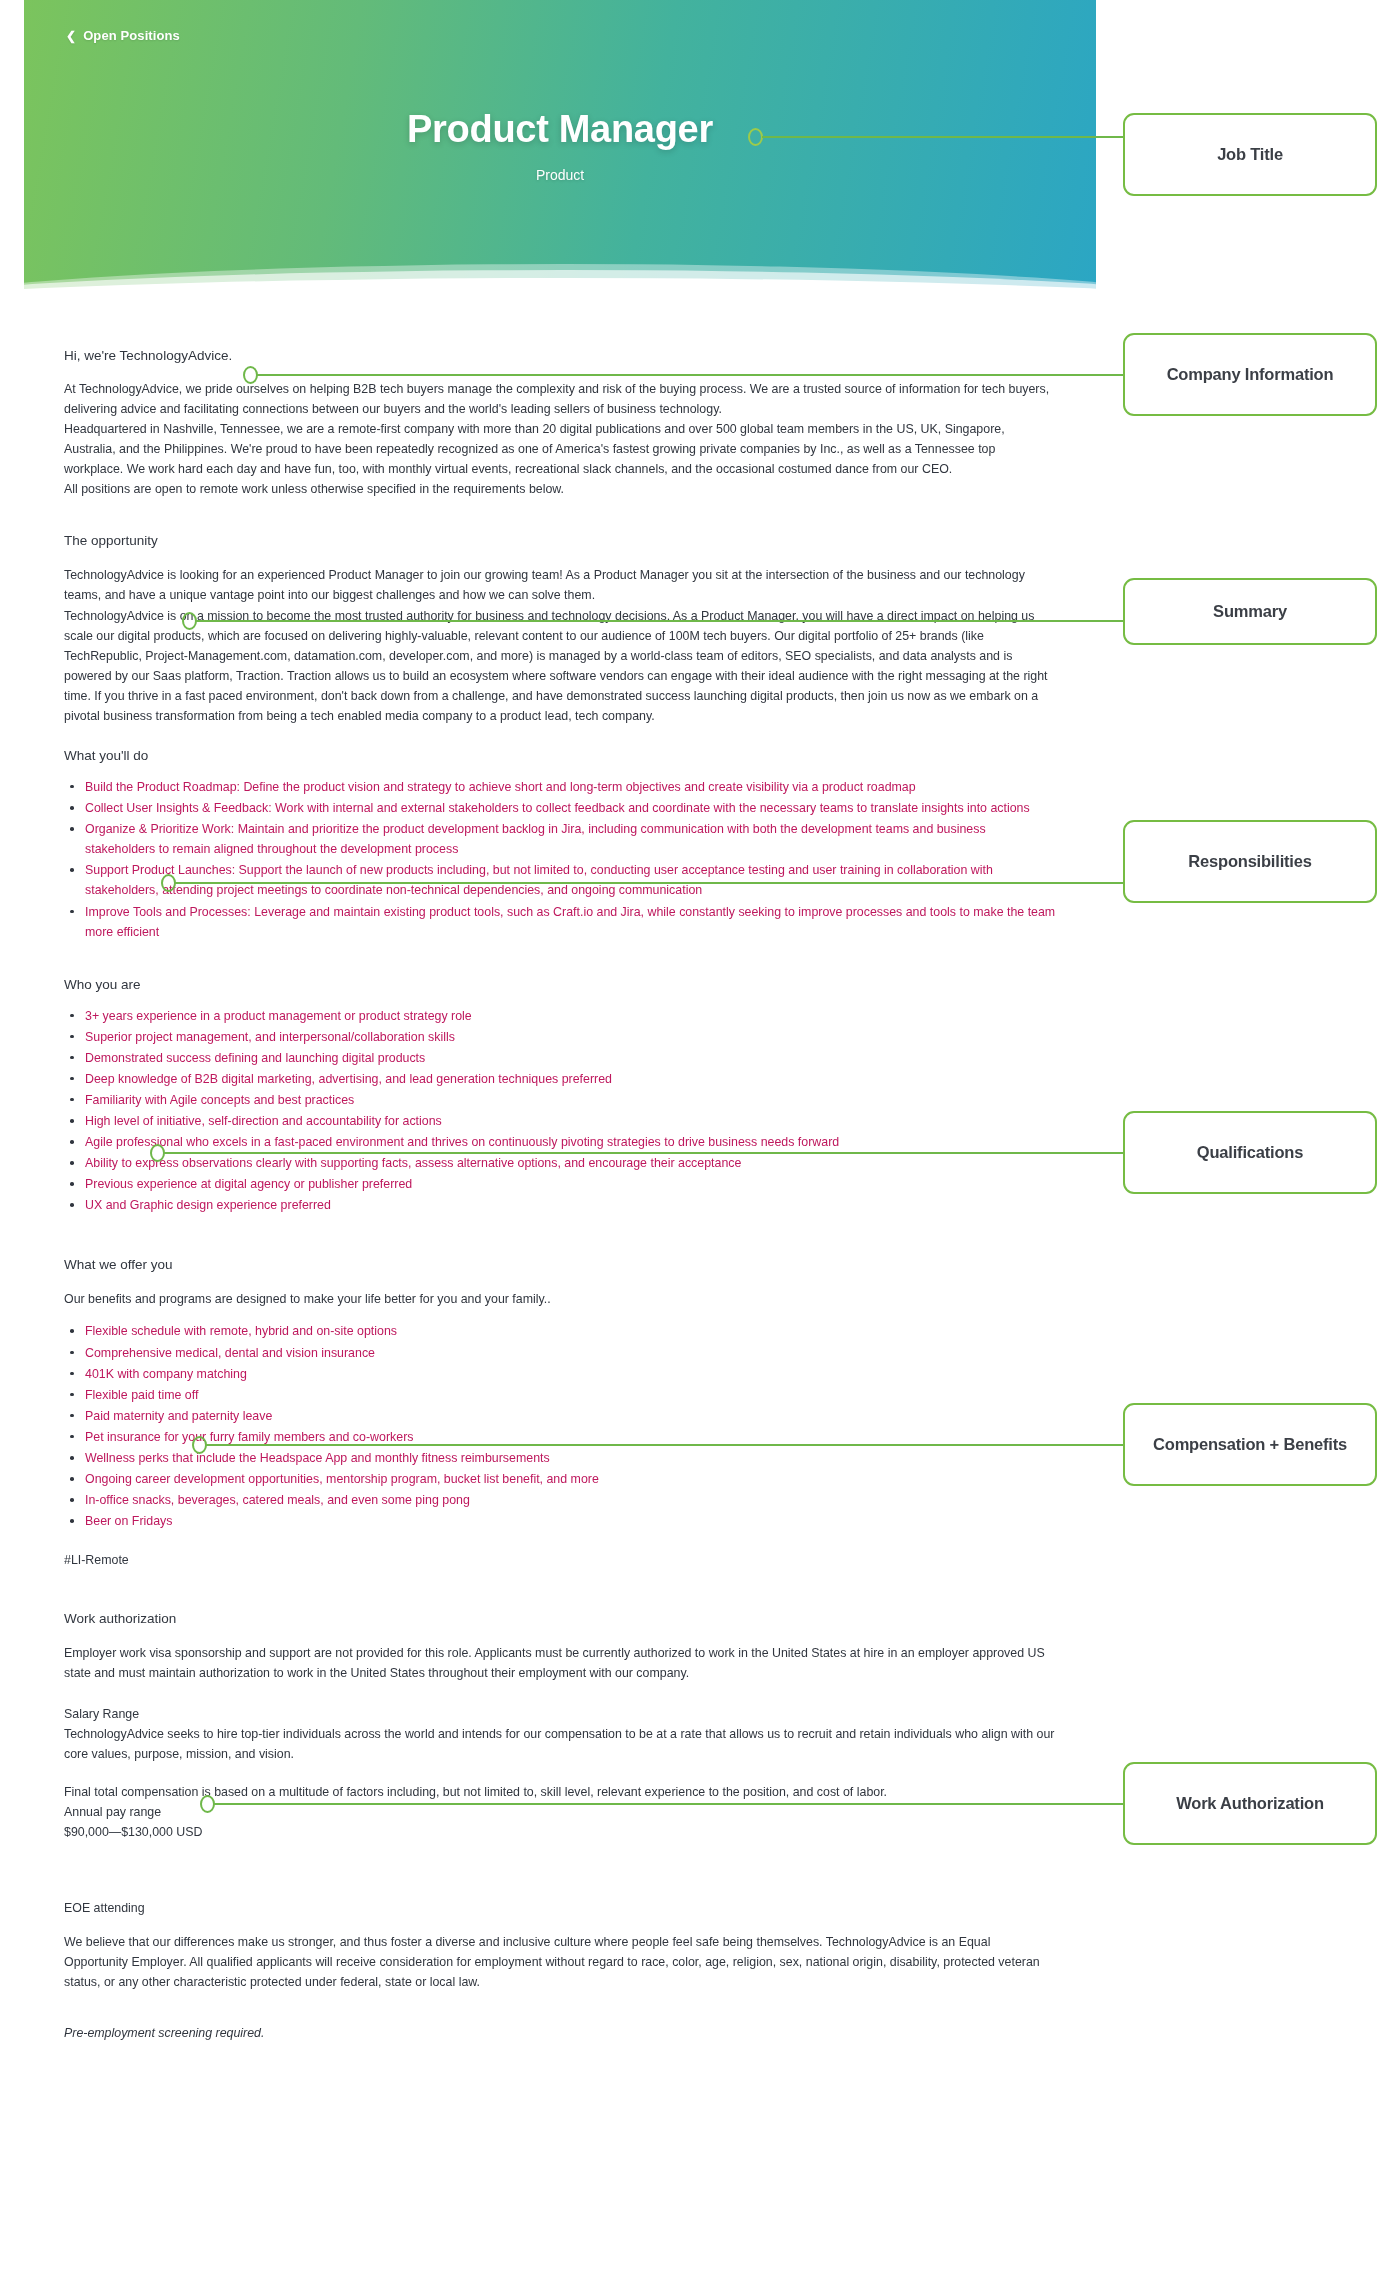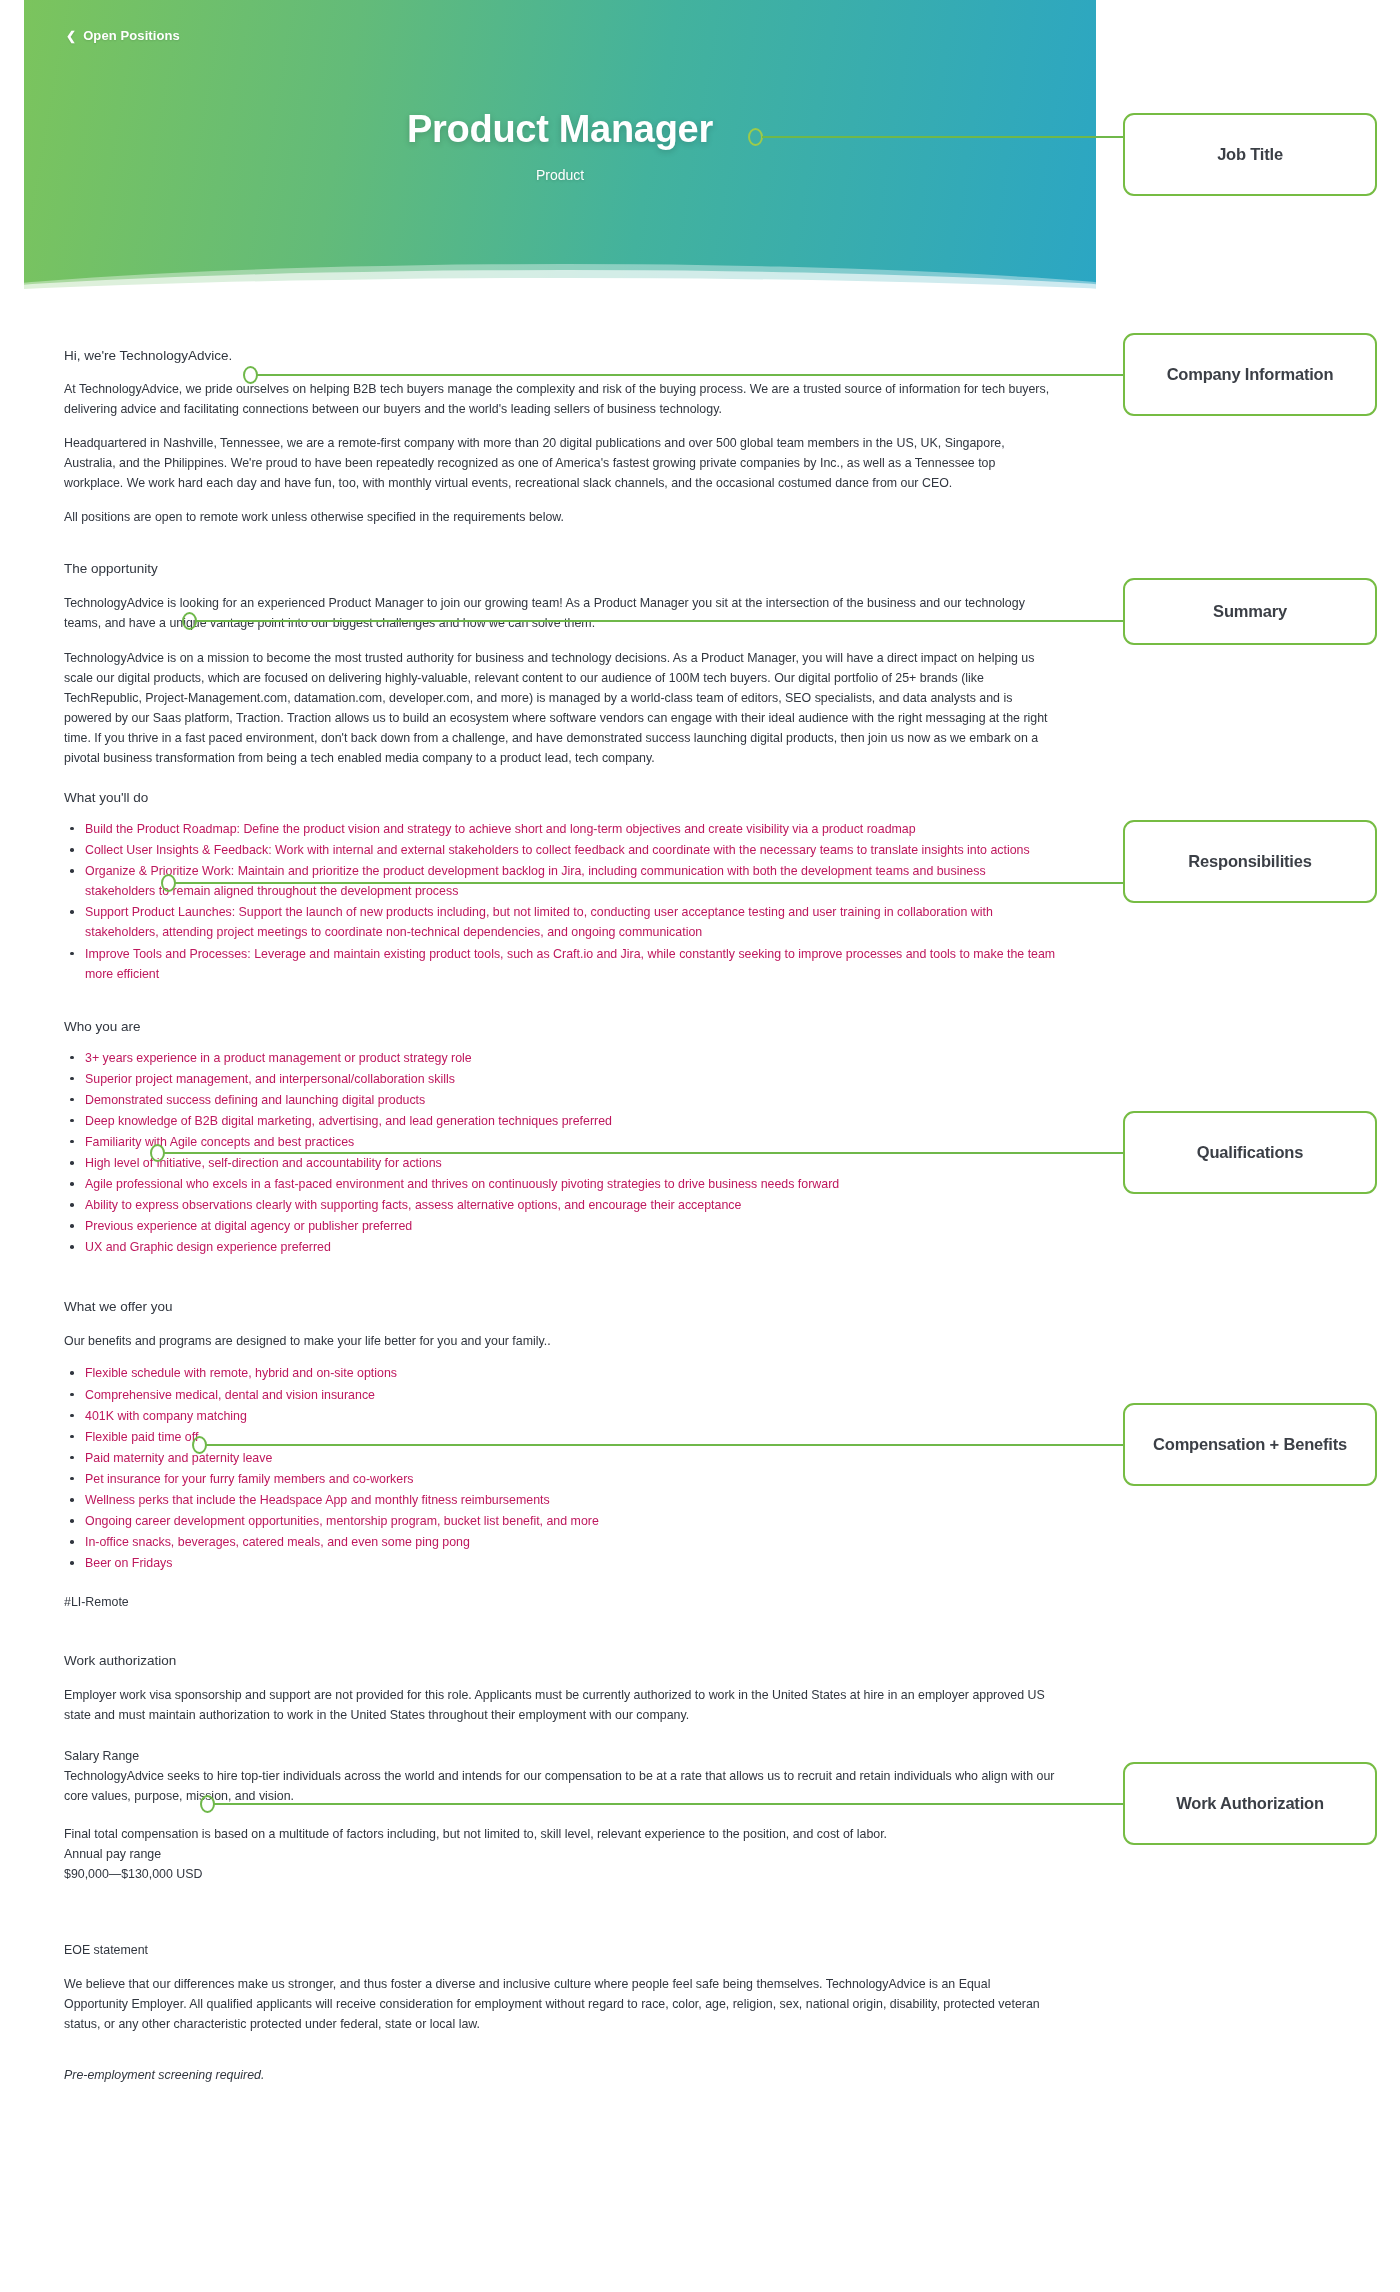--- a/index.html
+++ b/index.html
@@ -118,21 +118,21 @@
     color: #31363f;
     margin: 0;
     line-height: 1.25;
   }
   .para {
     font-size: 12.4px;
     line-height: 1.62;
     color: #31363f;
     margin: 0;
   }
-  .para.spaced { margin-top: 14px; }
+  .para.spaced { }
   .ul {
     list-style: none;
     margin: 12px 0 0 0;
     padding: 0;
   }
   .ul li {
     position: relative;
     padding-left: 21px;
     font-size: 12.4px;
     line-height: 1.62;
@@ -284,21 +284,21 @@
 
       <div style="height:20px"></div>
       <div class="sub-head">Salary Range</div>
       <p class="para">TechnologyAdvice seeks to hire top-tier individuals across the world and intends for our compensation to be at a rate that allows us to recruit and retain individuals who align with our core values, purpose, mission, and vision.</p>
       <div style="height:18px"></div>
       <p class="para">Final total compensation is based on a multitude of factors including, but not limited to, skill level, relevant experience to the position, and cost of labor.</p>
       <p class="para">Annual pay range</p>
       <p class="para">$90,000—$130,000 USD</p>
 
       <div style="height:56px"></div>
-      <div class="sub-head">EOE statement</div>
+      <div class="sub-head">EOE attending</div>
       <div style="height:14px"></div>
       <p class="para">We believe that our differences make us stronger, and thus foster a diverse and inclusive culture where people feel safe being themselves. TechnologyAdvice is an Equal Opportunity Employer. All qualified applicants will receive consideration for employment without regard to race, color, age, religion, sex, national origin, disability, protected veteran status, or any other characteristic protected under federal, state or local law.</p>
       <div style="height:30px"></div>
       <p class="para italic">Pre-employment screening required.</p>
       <div style="height:60px"></div>
     </div>
   </div>
 
   <div id="overlay">
 

